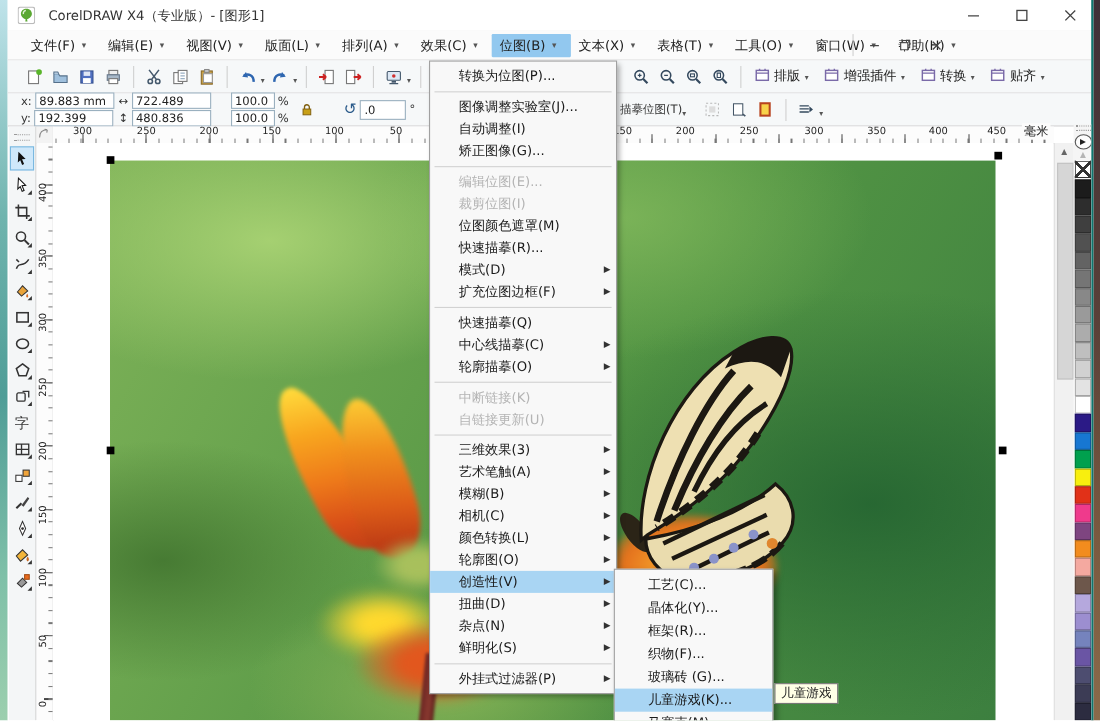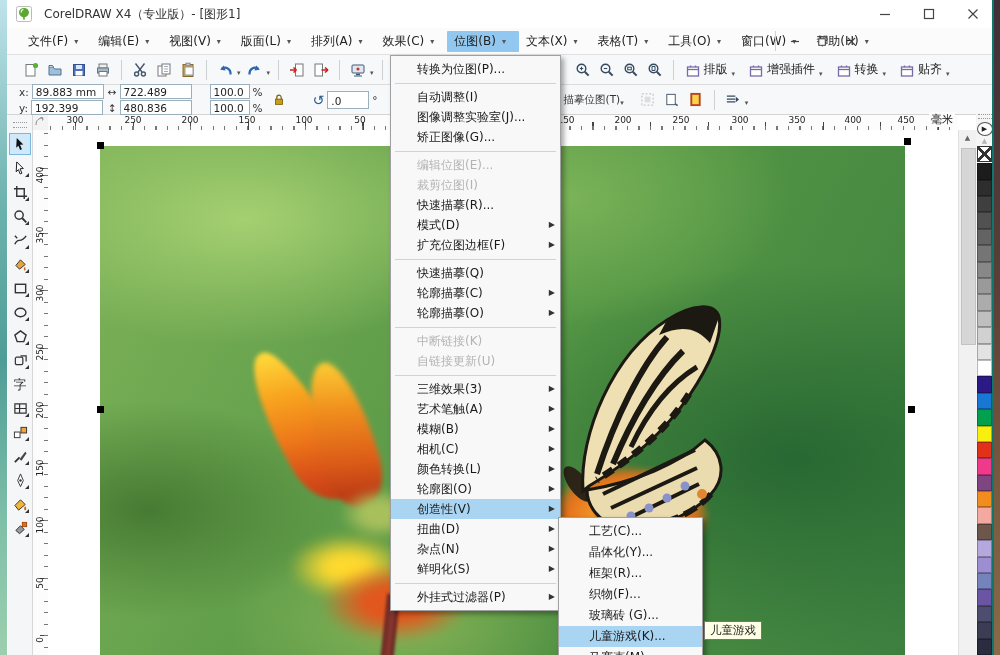--- a/index.html
+++ b/index.html
@@ -17,21 +17,21 @@
   .menubar{left:0;top:28px;width:100%;height:27px;background:#fbfbfb;display:flex;align-items:center;border-bottom:1px solid #e0e0e0;padding-left:14px;box-sizing:border-box}
   .mb-item{display:flex;align-items:center;height:21px;padding:0 7px;border-radius:1px}
   .mb-item.active{background:#92c8ef}
   .mb-caret{font-size:8px;color:#555;padding:0 6px}
   
   .tbar{left:0;top:55px;width:100%;height:30px;background:#f6f8f9;border-bottom:1px solid #dcdcdc;display:flex;align-items:center;padding-left:12px;box-sizing:border-box}
   .pbar{left:0;top:85px;width:100%;height:30px;background:#f6f8f9;border-bottom:1px solid #d4d4d4;display:flex;align-items:center;padding-left:12px;box-sizing:border-box}
   .tb-icon{width:22px;height:22px;display:flex;align-items:center;justify-content:center;margin:0 1px;flex:none}
   .tb-sep{width:1px;height:20px;background:#d0d0d0;margin:0 6px;flex:none}
   .tb-caret{font-size:7px;color:#555;margin:6px 2px 0 0}
-  .tb-btn{display:flex;align-items:flex-end;gap:4px;margin:0 6px;flex:none}
+  .tb-btn{display:flex;align-items:flex-start;gap:4px;margin:0 6px;flex:none}
   .pb-box{height:15px;border:1px solid #9ab0bf;background:#fff;font-size:10.5px;line-height:15px;padding:0 3px;box-sizing:border-box}
   .pb-col{display:flex;flex-direction:column;gap:1px;margin-right:4px}
   .pb-row{display:flex;align-items:center;gap:3px}
   .pb-lab{font-size:10.5px;color:#333}
   
   .hruler{left:41px;top:115px;width:910px;height:15px;background:#fcfcfc;border-bottom:1px solid #bbb;
     background-image:repeating-linear-gradient(90deg,#777 0 1px,transparent 1px 11.5px),repeating-linear-gradient(90deg,#444 0 1px,transparent 1px 57.5px);
     background-size:100% 4px,100% 8px;background-position:27px 100%,27px 100%;background-repeat:repeat-x}
   .vruler{left:26px;top:130px;width:15px;height:525px;background:#fcfcfc;border-right:1px solid #bbb;
     background-image:repeating-linear-gradient(180deg,#777 0 1px,transparent 1px 11.5px),repeating-linear-gradient(180deg,#444 0 1px,transparent 1px 57.5px);
@@ -680,26 +680,26 @@
         <span>转换为位图(P)...</span>
 
       </div>
 
       <div class="menu-item separator">
         
         
       </div>
 
       <div class="menu-item">
+        <span>图像调整实验室(J)...</span>
+
+      </div>
+
+      <div class="menu-item">
         <span>自动调整(I)</span>
-
-      </div>
-
-      <div class="menu-item">
-        <span>图像调整实验室(J)...</span>
 
       </div>
 
       <div class="menu-item">
         <span>矫正图像(G)...</span>
 
       </div>
 
       <div class="menu-item separator">
         
@@ -709,20 +709,24 @@
       <div class="menu-item disabled">
         <span>编辑位图(E)...</span>
 
       </div>
 
       <div class="menu-item disabled">
         <span>裁剪位图(I)</span>
 
       </div>
 
+      <div class="menu-item">
+        <span>位图颜色遮罩(M)</span>
+
+      </div>
 
       <div class="menu-item">
         <span>快速描摹(R)...</span>
 
       </div>
 
       <div class="menu-item has-arrow">
         <span>模式(D)</span>
         <span class="mi-arrow">▶</span>
       </div>
@@ -736,21 +740,21 @@
         
         
       </div>
 
       <div class="menu-item">
         <span>快速描摹(Q)</span>
 
       </div>
 
       <div class="menu-item has-arrow">
-        <span>轮廓描摹(C)</span>
+        <span>中心线描摹(C)</span>
         <span class="mi-arrow">▶</span>
       </div>
 
       <div class="menu-item has-arrow">
         <span>轮廓描摹(O)</span>
         <span class="mi-arrow">▶</span>
       </div>
 
       <div class="menu-item separator">
         

